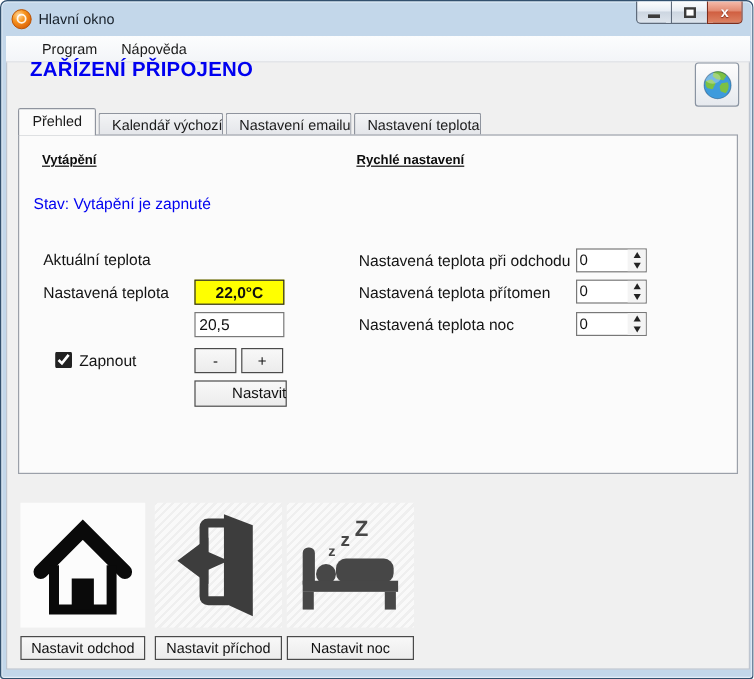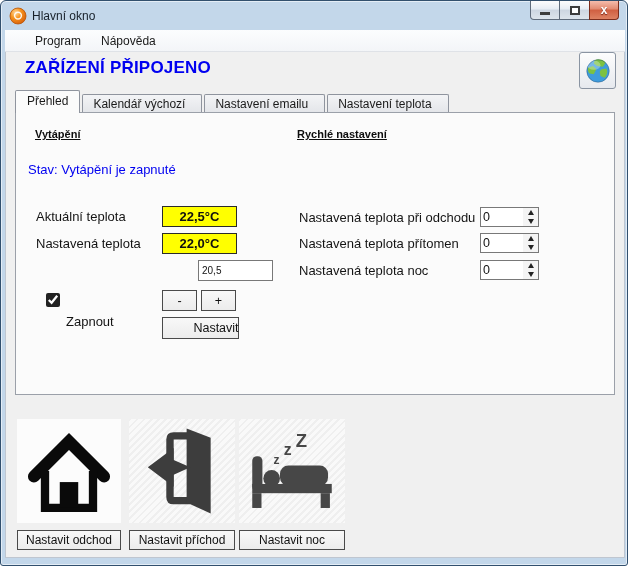--- a/index.html
+++ b/index.html
@@ -29,47 +29,47 @@
                text-shadow:0 1px 1px rgba(80,10,0,.7);}
 
   
   .client-bg{left:4px;top:29px;width:620px;height:528px;background:#f0f0f0;
              border:1px solid rgba(100,120,150,.35);}
   .menubar{left:4px;top:29px;width:620px;height:22px;
            background:linear-gradient(180deg,#fcfdfe,#f3f5f8);
            border-bottom:1px solid #dfe2e7;display:flex;align-items:center;padding-left:20px;}
   .menu-item{font-size:12px;color:#1a1a1a;padding:3px 10px;cursor:default;}
 
-  .header-status{left:24px;top:57px;font-size:17px;font-weight:bold;letter-spacing:.2px;}
+  .header-status{left:24px;top:47px;font-size:17px;font-weight:bold;letter-spacing:.2px;}
 
   .globe-btn{left:578px;top:51px;width:37px;height:37px;border:1px solid #8a94a2;border-radius:3px;
              background:linear-gradient(180deg,#fdfdfd,#e6e9ee);display:flex;align-items:center;justify-content:center;
              padding:0;}
 
   
   .tabstrip{left:14px;top:90px;height:22px;display:flex;align-items:flex-end;}
   .tab{font-size:12px;color:#1a1a1a;border:1px solid #8f949e;border-bottom:none;
-       border-radius:2px 2px 0 0;padding:2px 16px 3px 10px;margin-right:2px;
+       border-radius:2px 2px 0 0;padding:2px 0 3px 10px;margin-right:2px;
        background:linear-gradient(180deg,#f3f4f6,#e3e5e9);height:19px;display:flex;align-items:center;}
   .tab.active{background:#fbfbfb;height:23px;position:relative;z-index:3;padding:2px 11px 4px 11px;}
 
   
   .panel{left:14px;top:111px;width:600px;height:283px;background:#fbfbfb;border:1px solid #9ba0a9;z-index:1;}
   .sec-heading{font-size:11px;font-weight:bold;color:#0d0d0d;text-decoration:underline;}
   .lbl{font-size:13px;color:#141414;white-space:nowrap;}
   .val-box{width:75px;height:21px;background:#ffff00;border:1px solid #2b2b2b;
            display:flex;align-items:center;justify-content:center;
            font-size:13px;font-weight:bold;color:#101010;}
-  .textbox{width:75px;height:21px;border:1px solid #787878;background:#fff;font-size:10px;
-           padding:0 3px;font-family:"Liberation Sans",sans-serif;color:#111;margin-left:36px;}
+  .textbox{width:75px;height:21px;border:1px solid #787878;background:#fff;font-size:13px;
+           padding:0 3px;font-family:"Liberation Sans",sans-serif;color:#111;}
   .btn{border:1px solid #4a4a4a;background:linear-gradient(180deg,#f8f8f8,#ececec);
        font-size:12.5px;color:#111;display:flex;align-items:center;justify-content:center;
        font-family:"Liberation Sans",sans-serif;padding:0;}
   .chk{width:14px;height:14px;margin:0;accent-color:#222;}
-  .chk-lbl{font-size:13px;color:#141414;margin-top:21px;}
+  .chk-lbl{font-size:13px;color:#141414;}
 
   
   .spinner{width:59px;height:20px;border:1px solid #787878;background:#fff;display:flex;}
   .spin-val{flex:1;min-width:0;border:none;outline:none;font-size:12.5px;padding:0 2px;
             font-family:"Liberation Sans",sans-serif;color:#111;background:transparent;}
   .spin-btns{width:15px;display:flex;flex-direction:column;justify-content:space-evenly;align-items:center;background:#f4f4f4;}
   .tri-up{width:0;height:0;border-left:3.5px solid transparent;border-right:3.5px solid transparent;border-bottom:5px solid #222;}
   .tri-down{width:0;height:0;border-left:3.5px solid transparent;border-right:3.5px solid transparent;border-top:5px solid #222;}
   .spin-half{display:flex;align-items:center;justify-content:center;width:100%;height:50%;}
 
@@ -136,21 +136,20 @@
     <div class="tab">Nastavení emailu</div>
     <div class="tab">Nastavení teplota</div>
   </div>
 
   <div class="abs panel">
 
     <div class="abs sec-heading" style="left:19px;top:15px;">Vytápění</div>
     <div class="abs lbl" style="left:12px;top:49px;color:#0000f0;">Stav: Vytápění je zapnuté</div>
 
     <div class="abs lbl" style="left:20px;top:96px;">Aktuální teplota</div>
-    <div class="abs val-box" style="left:146px;top:93px;">22,5°C</div>
 
     <div class="abs lbl" style="left:20px;top:123px;">Nastavená teplota</div>
     <div class="abs val-box" style="left:146px;top:120px;">22,0°C</div>
 
     <input class="abs textbox" style="left: 146px; top: 147px;" type="text" value="20,5">
 
     <input class="abs chk" style="left: 30px; top: 180px;" type="checkbox" checked="">
     <div class="abs chk-lbl" style="left:50px;top:180px;">Zapnout</div>
 
     <button class="abs btn" style="left:146px;top:177px;width:35px;height:21px;">-</button>

